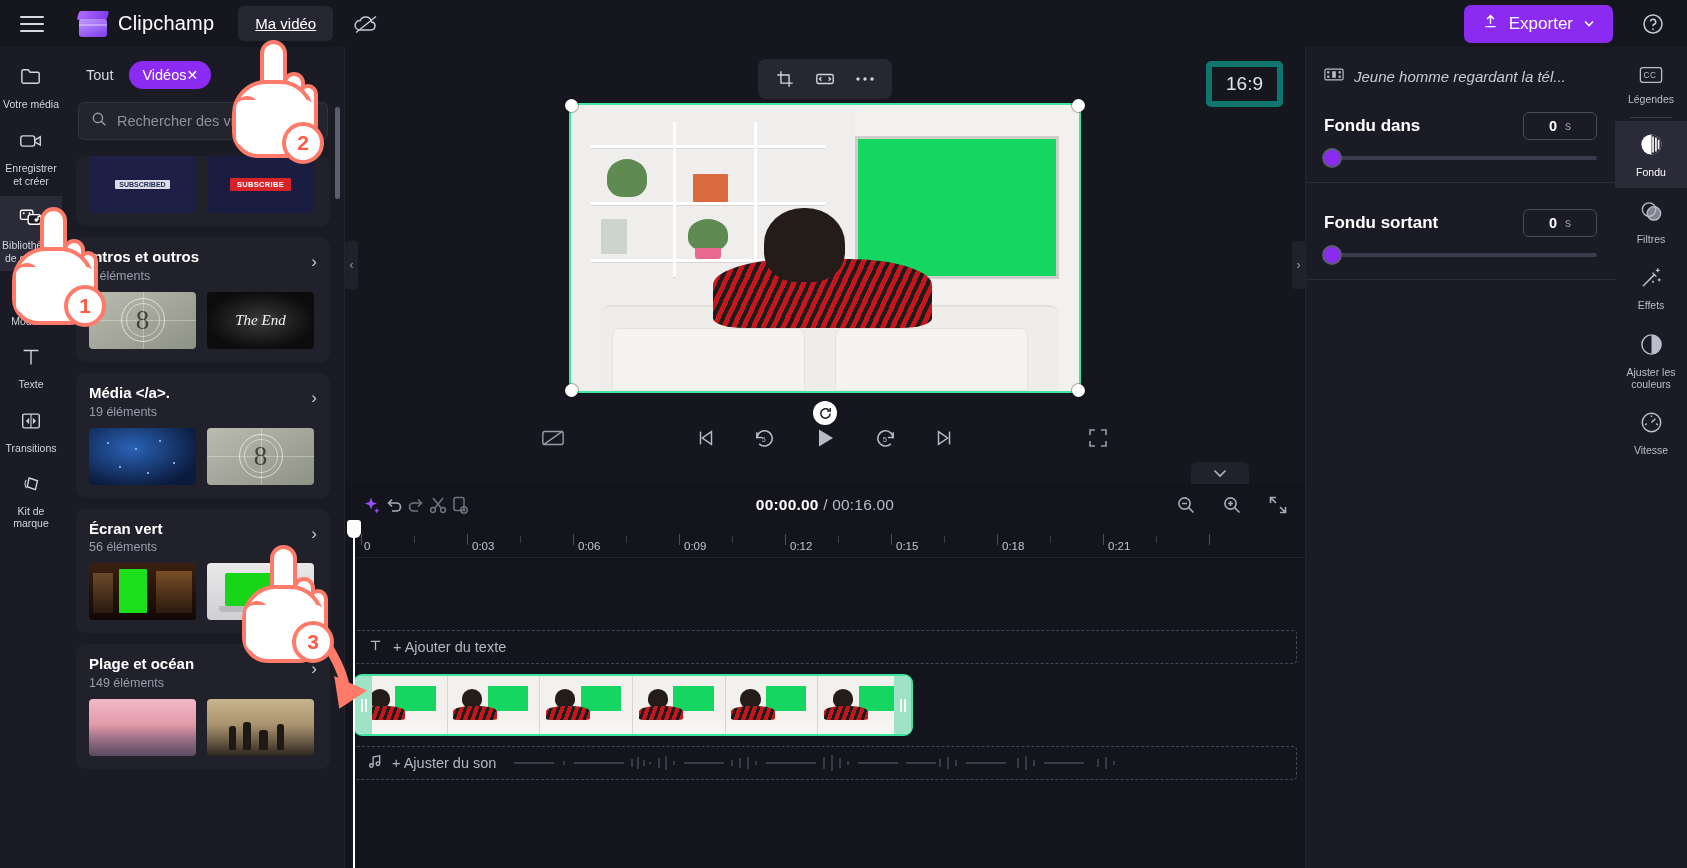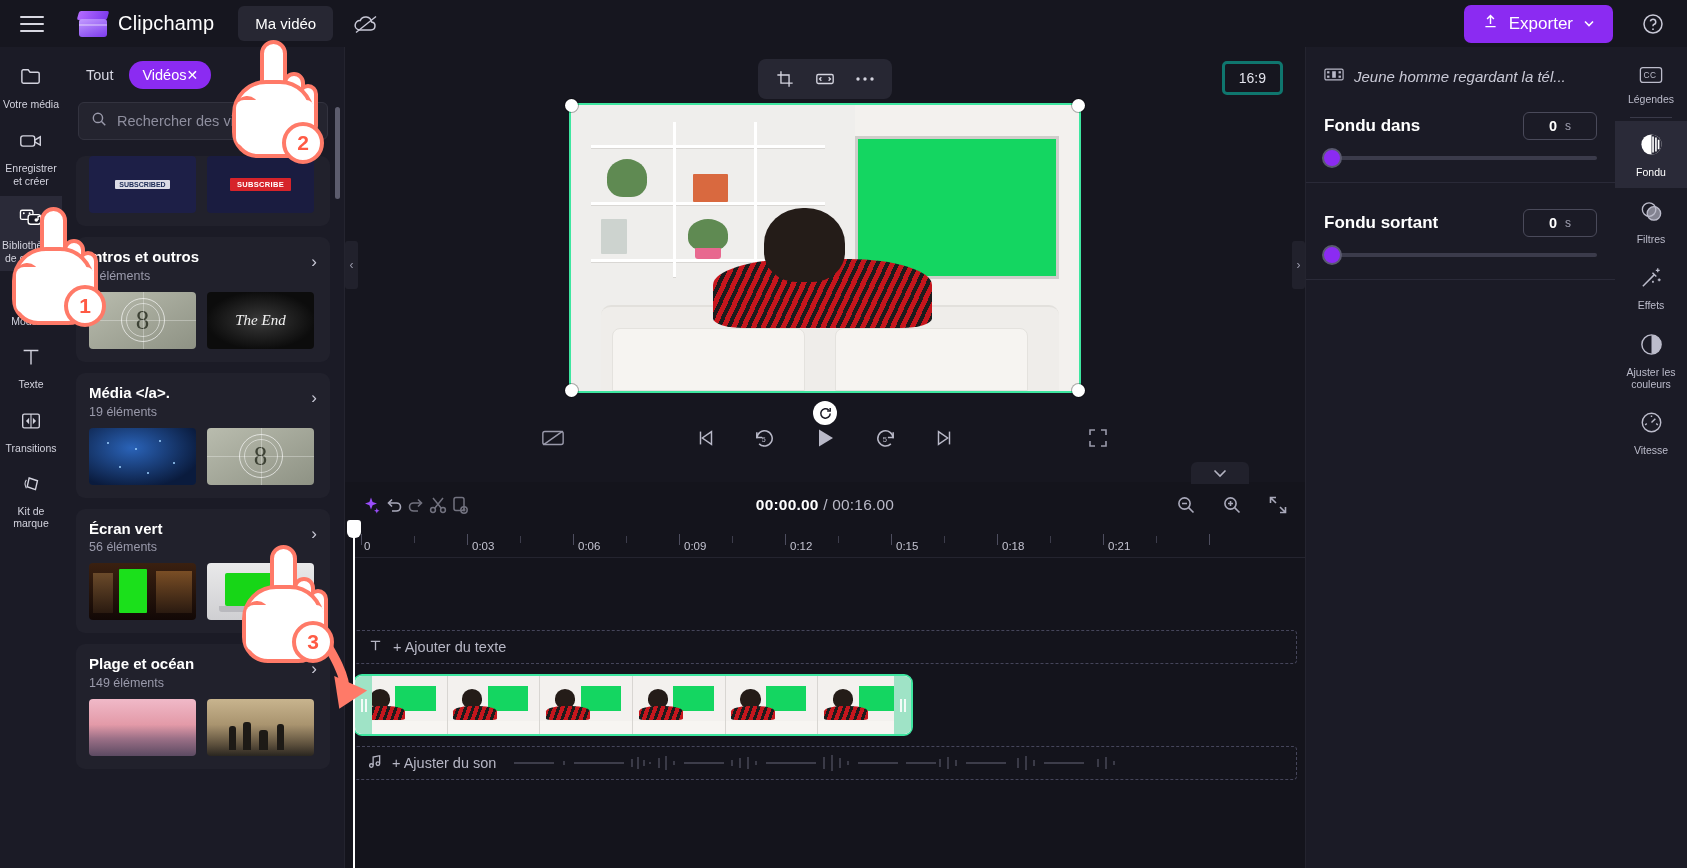--- a/index.html
+++ b/index.html
@@ -34,21 +34,21 @@
     position: absolute; top: 8px; left: 1px; width: 28px; height: 18px;
     background: linear-gradient(160deg,#c49cff,#7c3aed); border-radius: 3px;
   }
   .brand-logo .body::after {
     content:""; position:absolute; left:0; top:5px; width:100%; height:2px;
     background: rgba(255,255,255,.33);
   }
   .brand-name { font-size: 20px; color: #fff; letter-spacing: .2px; }
   .title-chip {
     margin-left: 14px; background: #272733; border-radius: 6px;
-    padding: 9px 17px; font-size: 15px; color: #fff; cursor: pointer;
+    padding: 9px 17px; font-size: 15px; color: #fff; cursor: pointer; text-decoration: underline;
   }
   .cloud-off { width: 38px; height: 38px; margin-left: 4px; display:flex; align-items:center; justify-content:center; cursor:pointer; }
   .spacer { flex: 1; }
   .export-btn {
     display: flex; align-items: center; gap: 10px;
     background: #8b2bf2; color: #fff; border: none;
     border-radius: 7px; padding: 0 18px; height: 38px;
     font-size: 17px; font-family: inherit; cursor: pointer;
   }
   .help-btn { width: 40px; height: 40px; margin-left: 10px; display:flex; align-items:center; justify-content:center; cursor:pointer; }
@@ -134,22 +134,22 @@
   .center { flex: 1; display: flex; flex-direction: column; min-width: 0; background: #16161f; position: relative; }
   .stage { flex: 1; display: flex; flex-direction: column; align-items: center; position: relative; min-height: 0; }
   .float-tools {
     position: absolute; top: 12px; left: 50%; transform: translateX(-50%);
     background: #272733; border-radius: 8px; height: 40px;
     display: flex; align-items: center; gap: 6px; padding: 0 10px; z-index: 5;
   }
   .ft-btn { width: 34px; height: 32px; display:flex; align-items:center; justify-content:center; cursor:pointer; color:#d4d4df; border-radius:5px;}
   .ratio-chip {
     position: absolute; top: 14px; right: 22px;
-    border: 3px solid #0f766e; border-radius: 5px;
-    padding: 6px 14px; font-size: 14px; color: #e3e3ec; cursor: pointer; z-index:5;
+    border: 6px solid #0f766e; border-radius: 5px;
+    padding: 6px 14px; font-size: 19px; color: #e3e3ec; cursor: pointer; z-index:5;
   }
   .preview-wrap { position: relative; margin-top: 58px; }
   .preview {
     width: 508px; height: 286px; background: #000;
     position: relative; outline: 2px solid #3ee6a0; overflow: hidden;
   }
   
   .scene { position:absolute; inset:0; background:#f3f1ee; }
   .scene .wallL { position:absolute; left:0; top:0; width:56%; height:100%; background:#efeeec; }
   .scene .shelf { position:absolute; background:#ffffff; box-shadow:0 1px 0 #d9d7d4; }

